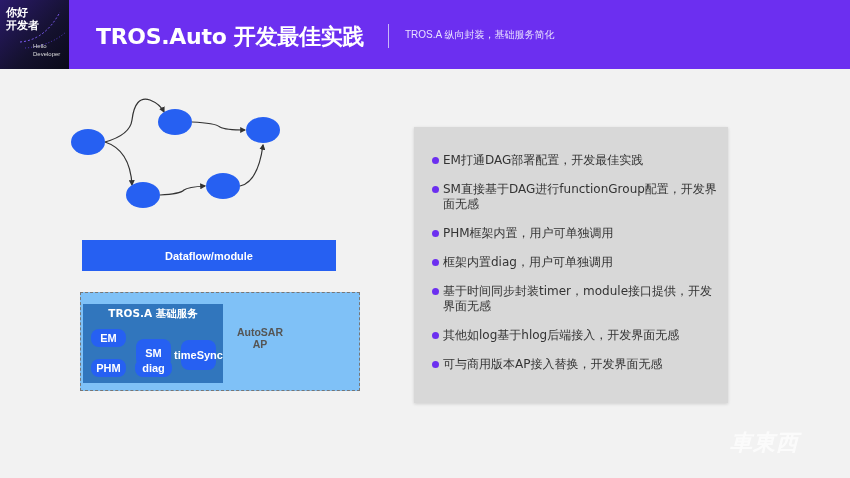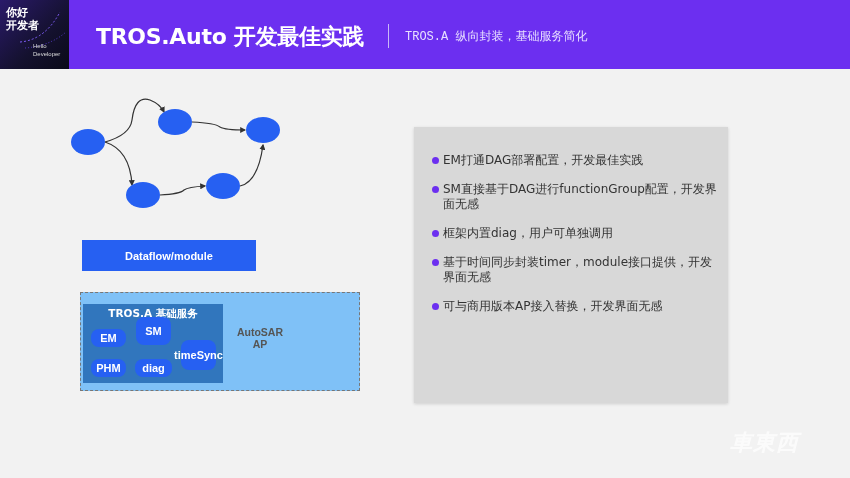--- a/index.html
+++ b/index.html
@@ -5,25 +5,25 @@
   * { box-sizing: border-box; margin: 0; padding: 0; }
   html, body { width: 850px; height: 478px; overflow: hidden; background: #f2f2f2; font-family: "Liberation Sans", "DejaVu Sans", sans-serif; }
   .slide { position: relative; width: 850px; height: 478px; background: #f2f2f2; }
   .header { position: absolute; left: 0; top: 0; width: 850px; height: 69px; background: #6c2ff0; }
   .logo { position: absolute; left: 0; top: 0; width: 69px; height: 69px; background: linear-gradient(135deg, #2a1a6a 0%, #14112e 60%, #0a0a18 100%); overflow: hidden; }
   .logo-cn { position: absolute; left: 6px; top: 6px; color: #fff; font-size: 11px; font-weight: bold; line-height: 13px; font-family: "DejaVu Sans", sans-serif; }
   .logo-en { position: absolute; left: 33px; top: 42px; color: #ddd; font-size: 6px; line-height: 8px; }
   .logo svg { position: absolute; left: 0; top: 0; }
   .title { position: absolute; left: 96px; top: 22px; color: #fff; font-size: 22px; font-weight: bold; font-family: "DejaVu Sans", sans-serif; letter-spacing: -0.3px; }
   .divider { position: absolute; left: 388px; top: 24px; width: 1px; height: 24px; background: #c9b8f7; }
-  .subtitle { position: absolute; left: 405px; top: 28px; color: #e8e0ff; font-size: 12px; font-family: Liberation Mono, monospace; }
+  .subtitle { position: absolute; left: 405px; top: 28px; color: #e8e0ff; font-size: 10px; font-family: Liberation Sans, sans-serif; }
 
   .graph { position: absolute; left: 60px; top: 90px; width: 240px; height: 130px; }
 
-  .dataflow { position: absolute; left: 82px; top: 240px; width: 174px; height: 31px; background: #2660f2; color: #fff; font-size: 11px; font-weight: bold; display: flex; align-items: center; justify-content: center; }
+  .dataflow { position: absolute; left: 82px; top: 240px; width: 254px; height: 31px; background: #2660f2; color: #fff; font-size: 11px; font-weight: bold; display: flex; align-items: center; justify-content: center; }
 
   .ap-outer { position: absolute; left: 80px; top: 292px; width: 280px; height: 99px; background: #7fc1f7; border: 1px dashed #777; }
   .tros-box { position: absolute; left: 83px; top: 304px; width: 140px; height: 79px; background: #3176bd; }
   .tros-label { position: absolute; left: 0; top: 3px; width: 100%; text-align: center; color: #fff; font-size: 10.5px; font-weight: bold; font-family: "DejaVu Sans", sans-serif; }
   .mod { position: absolute; background: #2660f2; color: #fff; font-size: 11px; font-weight: bold; display: flex; align-items: center; justify-content: center; text-align: center; line-height: 13px; border-radius: 8px; }
   .ap-label { position: absolute; left: 235px; top: 326px; width: 50px; text-align: center; color: #555; font-size: 10.5px; font-weight: bold; line-height: 12px; }
 
   .panel { position: absolute; left: 414px; top: 127px; width: 314px; height: 276px; background: #d8d8d8; box-shadow: 0 1px 3px rgba(0,0,0,0.15); }
   .bullet-list { position: absolute; left: 18px; top: 26px; width: 285px; list-style: none; }
   .bullet-item { position: relative; padding-left: 11px; font-size: 12px; color: #333; line-height: 15px; margin-bottom: 14px; font-family: "DejaVu Sans", sans-serif; }
@@ -74,36 +74,38 @@
     <ellipse cx="163" cy="96" rx="17" ry="13" fill="#2660f2"></ellipse>
   </svg>
 
   <div class="dataflow">Dataflow/module</div>
 
   <div class="ap-outer"></div>
   <div class="tros-box">
     <div class="tros-label">TROS.A 基础服务</div>
   </div>
   <div class="mod" style="left:91px;top:329px;width:35px;height:18px;">EM</div>
-  <div class="mod" style="left:136px;top:317px;width:35px;height:28px;">SM</div>
+  <div class="mod" style="left:136px;top:339px;width:35px;height:28px;">SM</div>
   <div class="mod" style="left:91px;top:359px;width:35px;height:18px;">PHM</div>
   <div class="mod" style="left:135px;top:359px;width:37px;height:18px;">diag</div>
   <div class="mod" style="left:181px;top:340px;width:35px;height:30px;flex-direction:row;">
     <span>timeS</span>
     <span>ync</span>
   </div>
   <div class="ap-label">
     <div>AutoSAR</div>
     <div>AP</div>
   </div>
 
   <div class="panel">
     <ul class="bullet-list">
       <li class="bullet-item"><span class="bullet-dot"></span><span>EM打通DAG部署配置，开发最佳实践</span></li>
       <li class="bullet-item"><span class="bullet-dot"></span><span>SM直接基于DAG进行functionGroup配置，开发界面无感</span></li>
+      <li class="bullet-item"><span class="bullet-dot"></span><span>PHM框架内置，用户可单独调用</span></li>
       <li class="bullet-item"><span class="bullet-dot"></span><span>框架内置diag，用户可单独调用</span></li>
       <li class="bullet-item"><span class="bullet-dot"></span><span>基于时间同步封装timer，module接口提供，开发界面无感</span></li>
+      <li class="bullet-item"><span class="bullet-dot"></span><span>其他如log基于hlog后端接入，开发界面无感</span></li>
       <li class="bullet-item"><span class="bullet-dot"></span><span>可与商用版本AP接入替换，开发界面无感</span></li>
     </ul>
   </div>
 
   <div class="watermark">車東西</div>
 </div>
 
 </body></html>

